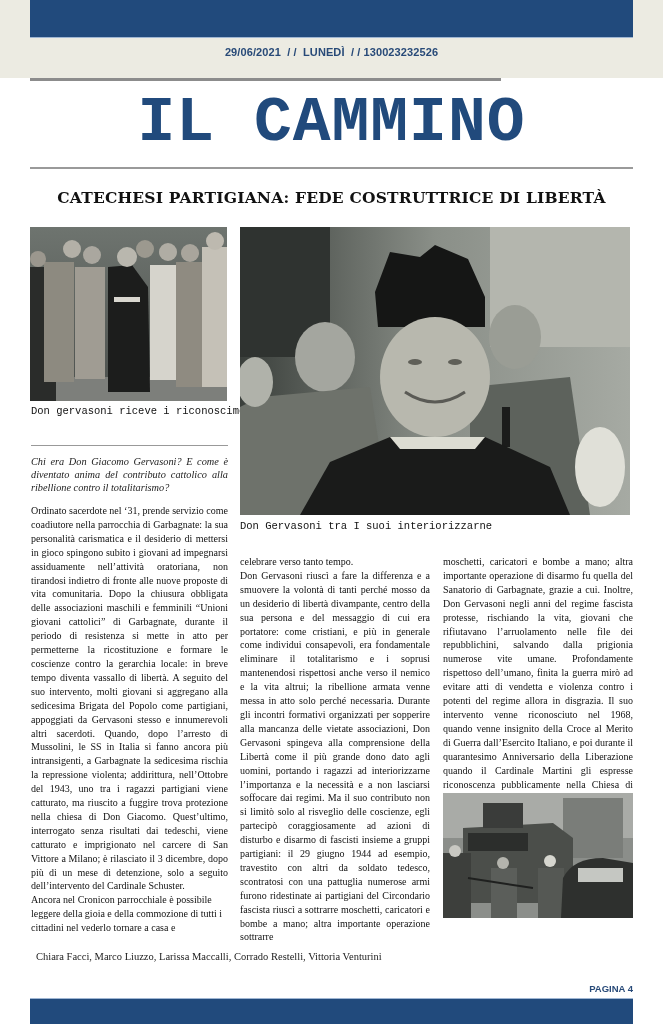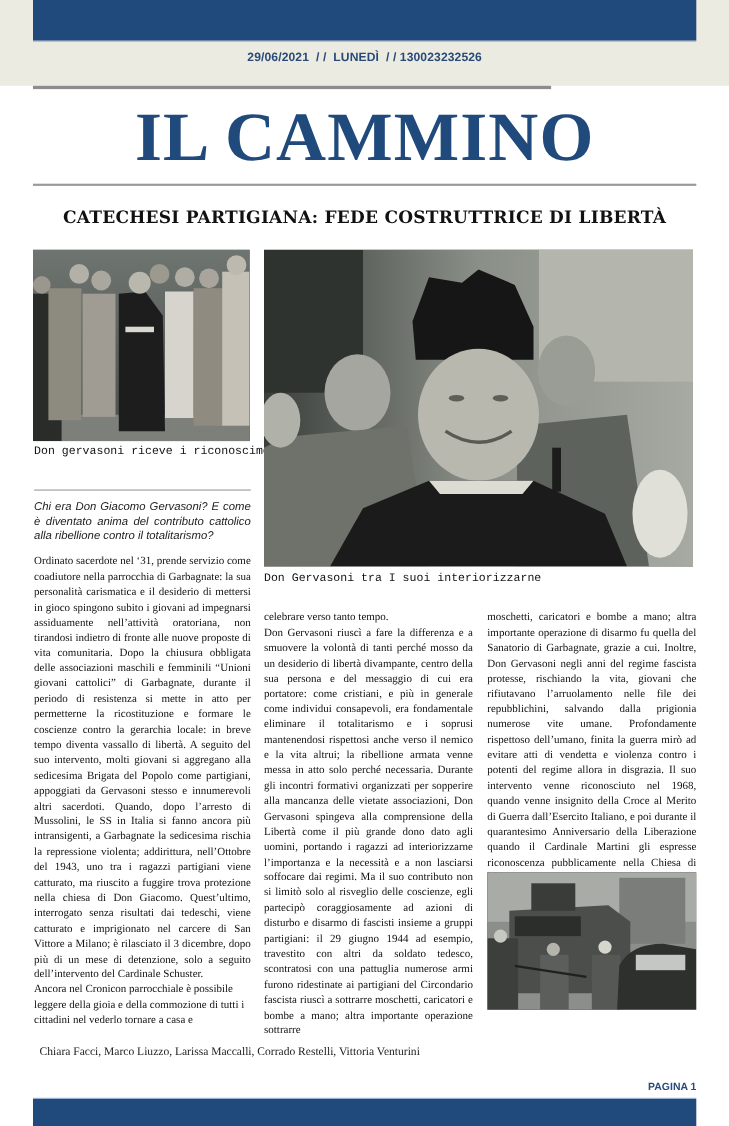--- a/index.html
+++ b/index.html
@@ -24,21 +24,21 @@
       position: absolute; left: 0; top: 46px; width: 663px; text-align: center;
       font-family: "Liberation Sans", sans-serif; font-weight: bold;
       font-size: 11px; color: #284a78; letter-spacing: 0.1px;
     }
     .rule { position: absolute; left: 30px; width: 472px; height: 3px; background: #8c8c8c; }
     .rule.r1 { top: 78px; width: 471px; left: 24px; }
     .rule.r2 { top: 167px; width: 603px; left: 30px; height: 2px; background: #9a9a9a; }
     .rule.r1 { left: 30px; width: 471px; }
     .masthead {
       position: absolute; left: 0; top: 86px; width: 663px; text-align: center;
-      font-family: Liberation Serif, serif; font-weight: bold;
+      font-family: Liberation Mono, monospace; font-weight: bold;
       font-size: 63px; line-height: 76px; color: #214a7c; letter-spacing: 1px;
     }
     .headline {
       position: absolute; left: 0; top: 188px; width: 663px; text-align: center;
       font-family: "DejaVu Serif", serif; font-weight: bold; font-size: 15.5px; color: #111;
       letter-spacing: 0.2px;
     }
     .photo {
       position: absolute; overflow: hidden; background: #555;
     }
@@ -47,21 +47,21 @@
     .photo.p2 { left: 240px; top: 227px; width: 390px; height: 288px; }
     .photo.p3 { left: 443px; top: 793px; width: 190px; height: 125px; }
     .caption {
       position: absolute; font-family: Liberation Mono, monospace; font-size: 10.5px; color: #111;
     }
     .caption.c1 { left: 31px; top: 405px; }
     .caption.c2 { left: 240px; top: 520px; }
     .thin-rule { position: absolute; left: 31px; top: 445px; width: 197px; height: 1px; background: #999; }
     .lede {
       position: absolute; left: 31px; top: 455px; width: 197px;
-      font-family: Liberation Sans, sans-serif; font-style: italic; font-size: 10.3px; line-height: 13px;
+      font-family: Liberation Serif, serif; font-style: italic; font-size: 10.3px; line-height: 13px;
       text-align: justify; color: #222;
     }
     .col {
       position: absolute; font-size: 10px; line-height: 13.9px; text-align: justify; color: #111;
     }
     .col p { margin: 0; }
     .col.c1 { left: 31px; top: 504px; width: 197px; }
     .col.c2 { left: 240px; top: 555px; width: 190px; }
     .col.c3 { left: 443px; top: 555px; width: 190px; }
     .authors {
@@ -186,15 +186,15 @@
     <circle cx="60" cy="70" r="6" fill="#b4b4ad"></circle>
     <rect x="95" y="75" width="26" height="50" fill="#555854"></rect>
     <circle cx="107" cy="68" r="6" fill="#d6d6cf"></circle>
     <path d="M120 85 Q130 65 160 65 L190 70 L190 125 L118 125 Z" fill="#2e302e"></path>
     <rect x="135" y="75" width="45" height="14" fill="#c5c7c2"></rect>
     <line x1="25" y1="85" x2="90" y2="95" stroke="#1f201f" stroke-width="2"></line>
   </svg>
 </div>
 
 <div class="authors">Chiara Facci, Marco Liuzzo, Larissa Maccalli, Corrado Restelli, Vittoria Venturini</div>
-<div class="page-num">PAGINA 1</div>
+<div class="page-num">PAGINA 4</div>
 <div class="bottom-bar-line"></div>
 <div class="bottom-bar"></div>
 
 </body></html>

